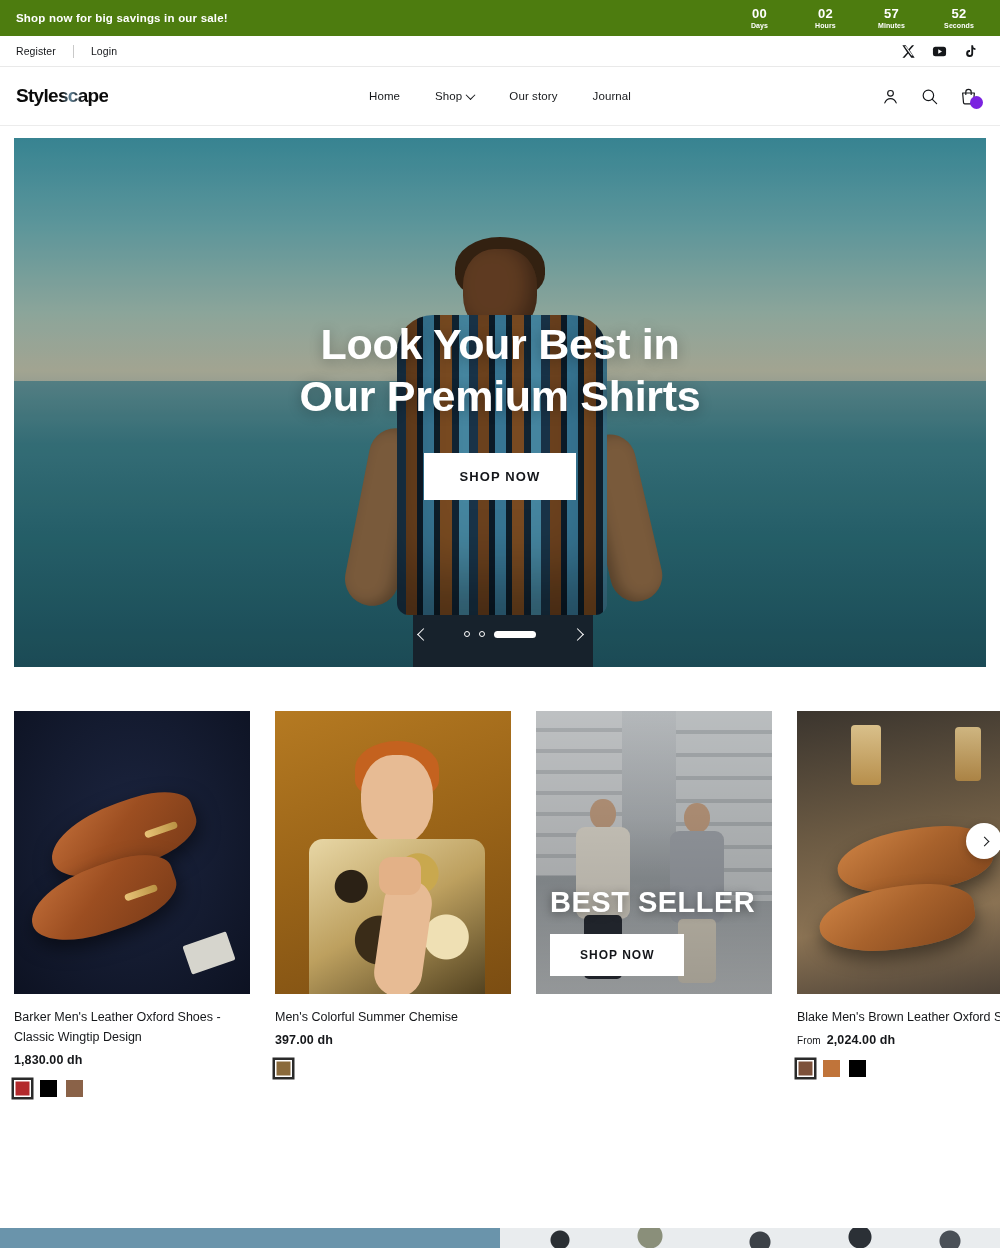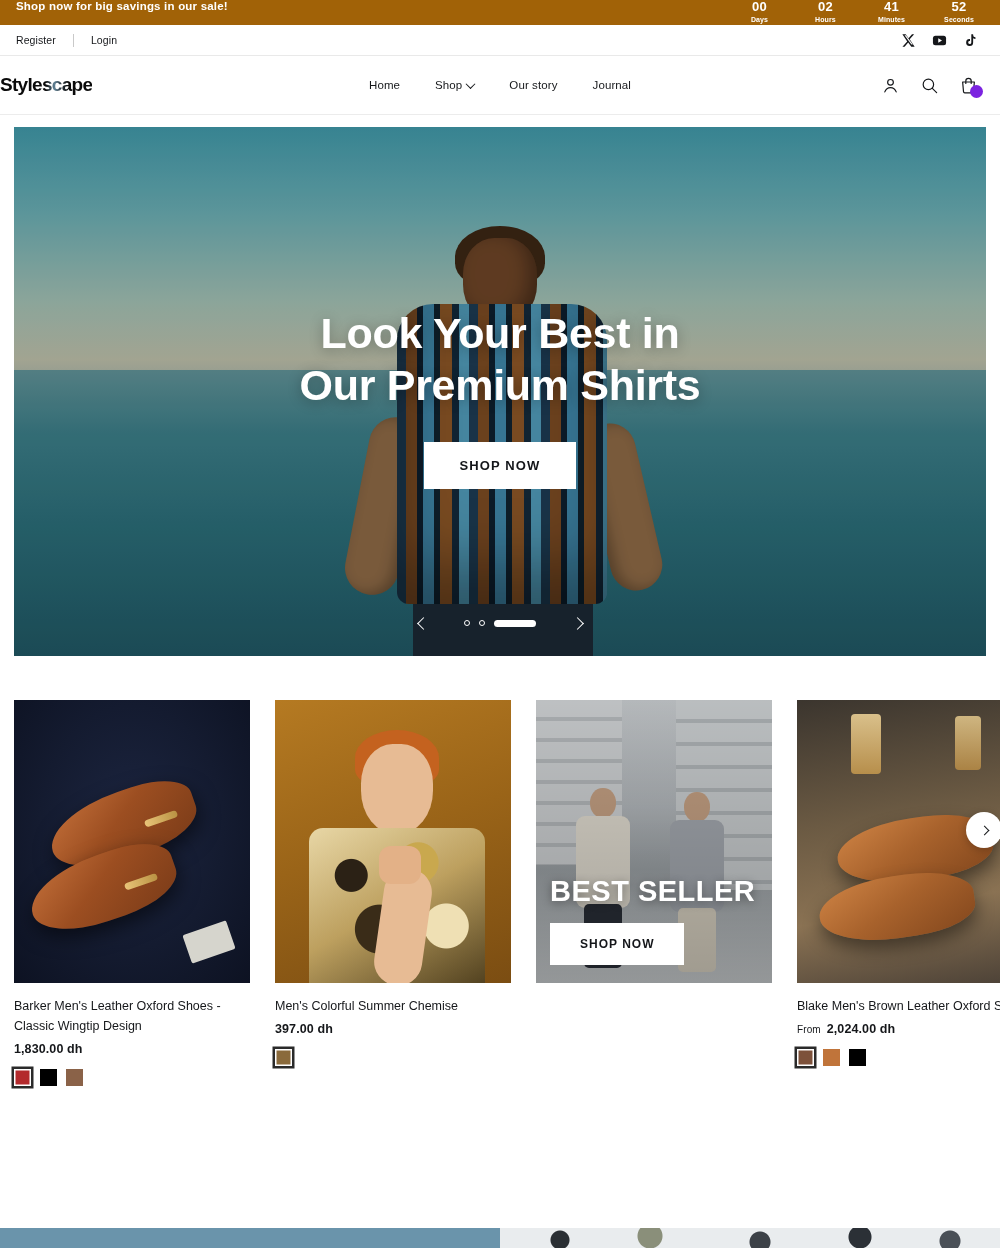--- a/index.html
+++ b/index.html
@@ -6,22 +6,22 @@
   html,body { width:1000px; height:1248px; overflow:hidden; }
   body {
     font-family:"Liberation Sans", sans-serif;
     background:#ffffff;
     color:#111111;
     -webkit-font-smoothing:antialiased;
   }
 
   
   .announce {
-    height:25px; background:#a16207; color:#ffffff;
-    display:flex; justify-content:space-between;
+    height:36px; background:#4d7c0f; color:#ffffff;
+    display:flex; align-items:center; justify-content:space-between;
     padding:0 26px 0 16px;
   }
   .announce-text { font-size:11.5px; font-weight:700; letter-spacing:.2px; }
   .countdown { display:flex; gap:39px; }
   .cd-unit { text-align:center; min-width:27px; }
   .cd-num { font-size:13px; font-weight:700; line-height:1.05; letter-spacing:.3px; }
   .cd-lab { font-size:7px; font-weight:700; margin-top:2px; letter-spacing:.1px; }
 
   
   .utility {
@@ -31,21 +31,21 @@
   }
   .util-left { display:flex; align-items:center; }
   .util-link { font-size:10.5px; color:#15171a; text-decoration:none; letter-spacing:.1px; }
   .util-sep { width:1px; height:13px; background:#c9c9c9; margin:0 17px; }
   .socials { display:flex; align-items:center; gap:16px; }
   .soc { width:15px; height:15px; display:block; cursor:pointer; }
 
   
   .header {
     height:59px; background:#fff; border-bottom:1px solid #ececec;
-    display:flex; align-items:center; padding:0 22px 0 0;
+    display:flex; align-items:center; padding:0 22px 0 16px;
   }
   .logo {
     font-size:19px; font-weight:800; letter-spacing:-.7px;
     background:linear-gradient(90deg,#0a0a0a 0%,#0a0a0a 50%,#5d7f93 59%,#2f3d47 66%,#0a0a0a 74%,#0a0a0a 100%);
     -webkit-background-clip:text; background-clip:text; color:transparent;
     white-space:nowrap;
   }
   .nav {
     position:absolute; left:0; right:0; display:flex; justify-content:center;
     gap:35px; align-items:center; pointer-events:none;
@@ -264,21 +264,21 @@
   <div class="countdown">
     <div class="cd-unit">
       <div class="cd-num">00</div>
       <div class="cd-lab">Days</div>
     </div>
     <div class="cd-unit">
       <div class="cd-num">02</div>
       <div class="cd-lab">Hours</div>
     </div>
     <div class="cd-unit">
-      <div class="cd-num">41</div>
+      <div class="cd-num">57</div>
       <div class="cd-lab">Minutes</div>
     </div>
     <div class="cd-unit">
       <div class="cd-num">52</div>
       <div class="cd-lab">Seconds</div>
     </div>
   </div>
 </div>
 
 <div class="utility">

